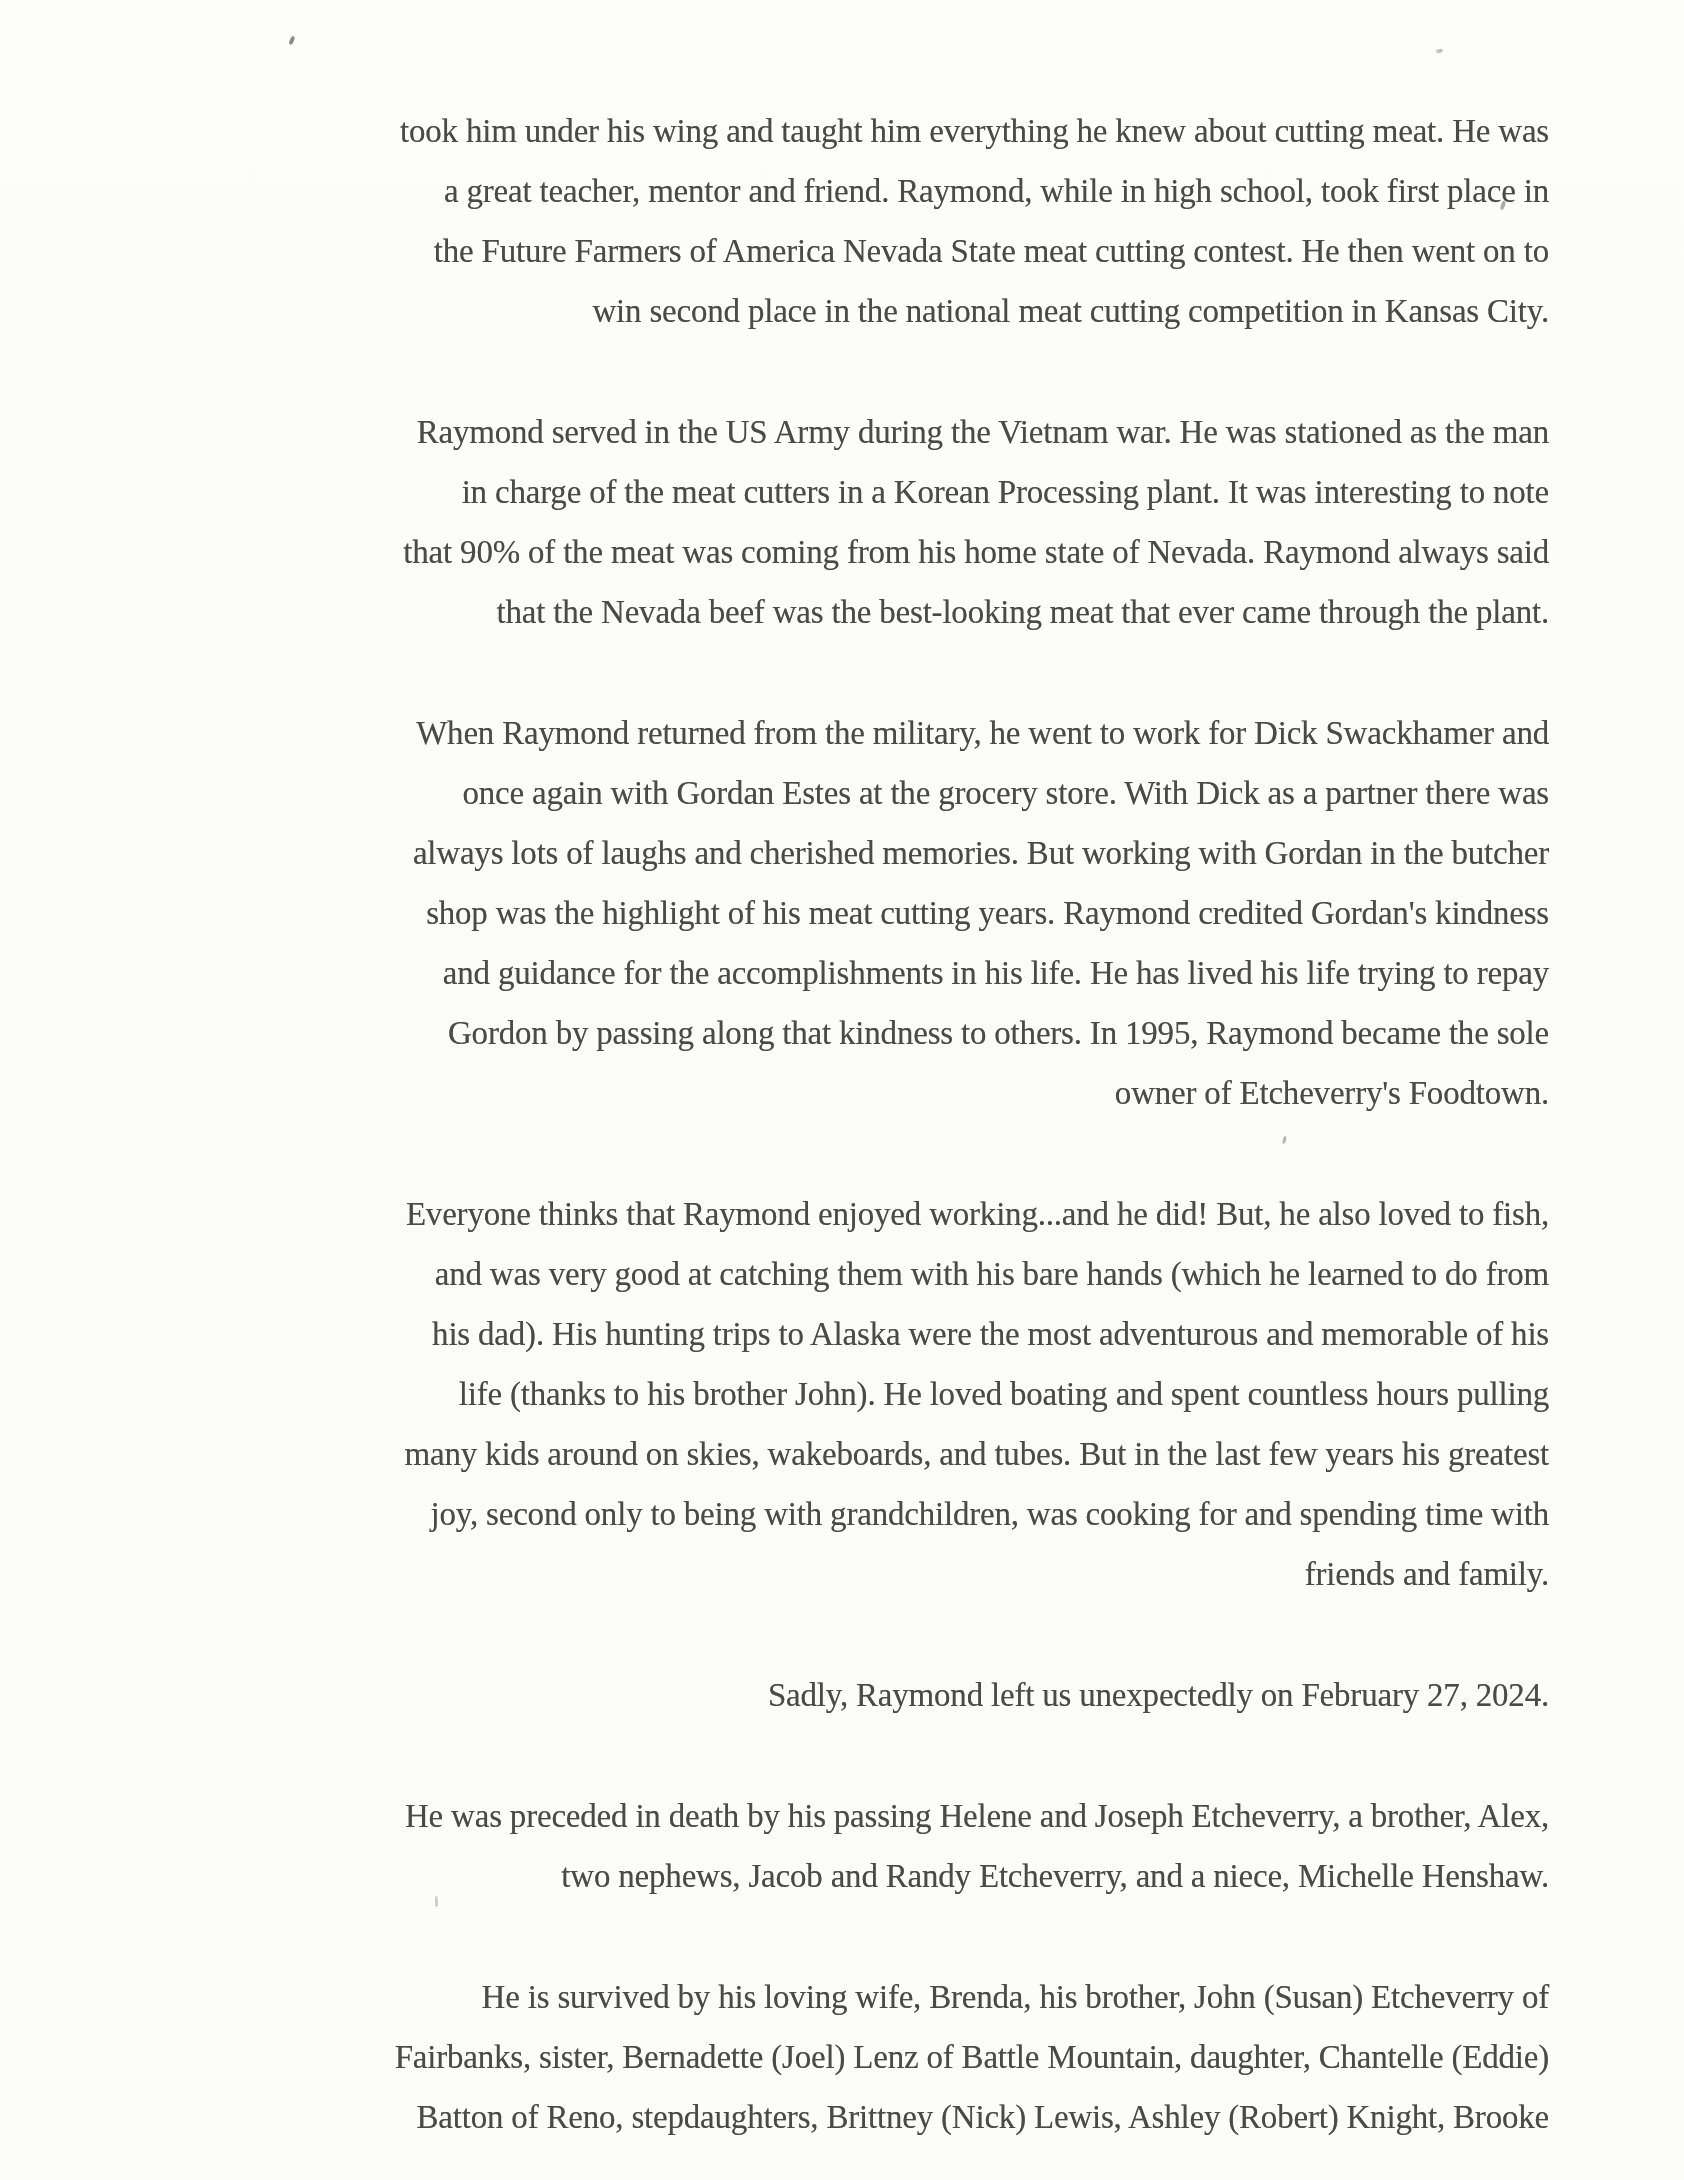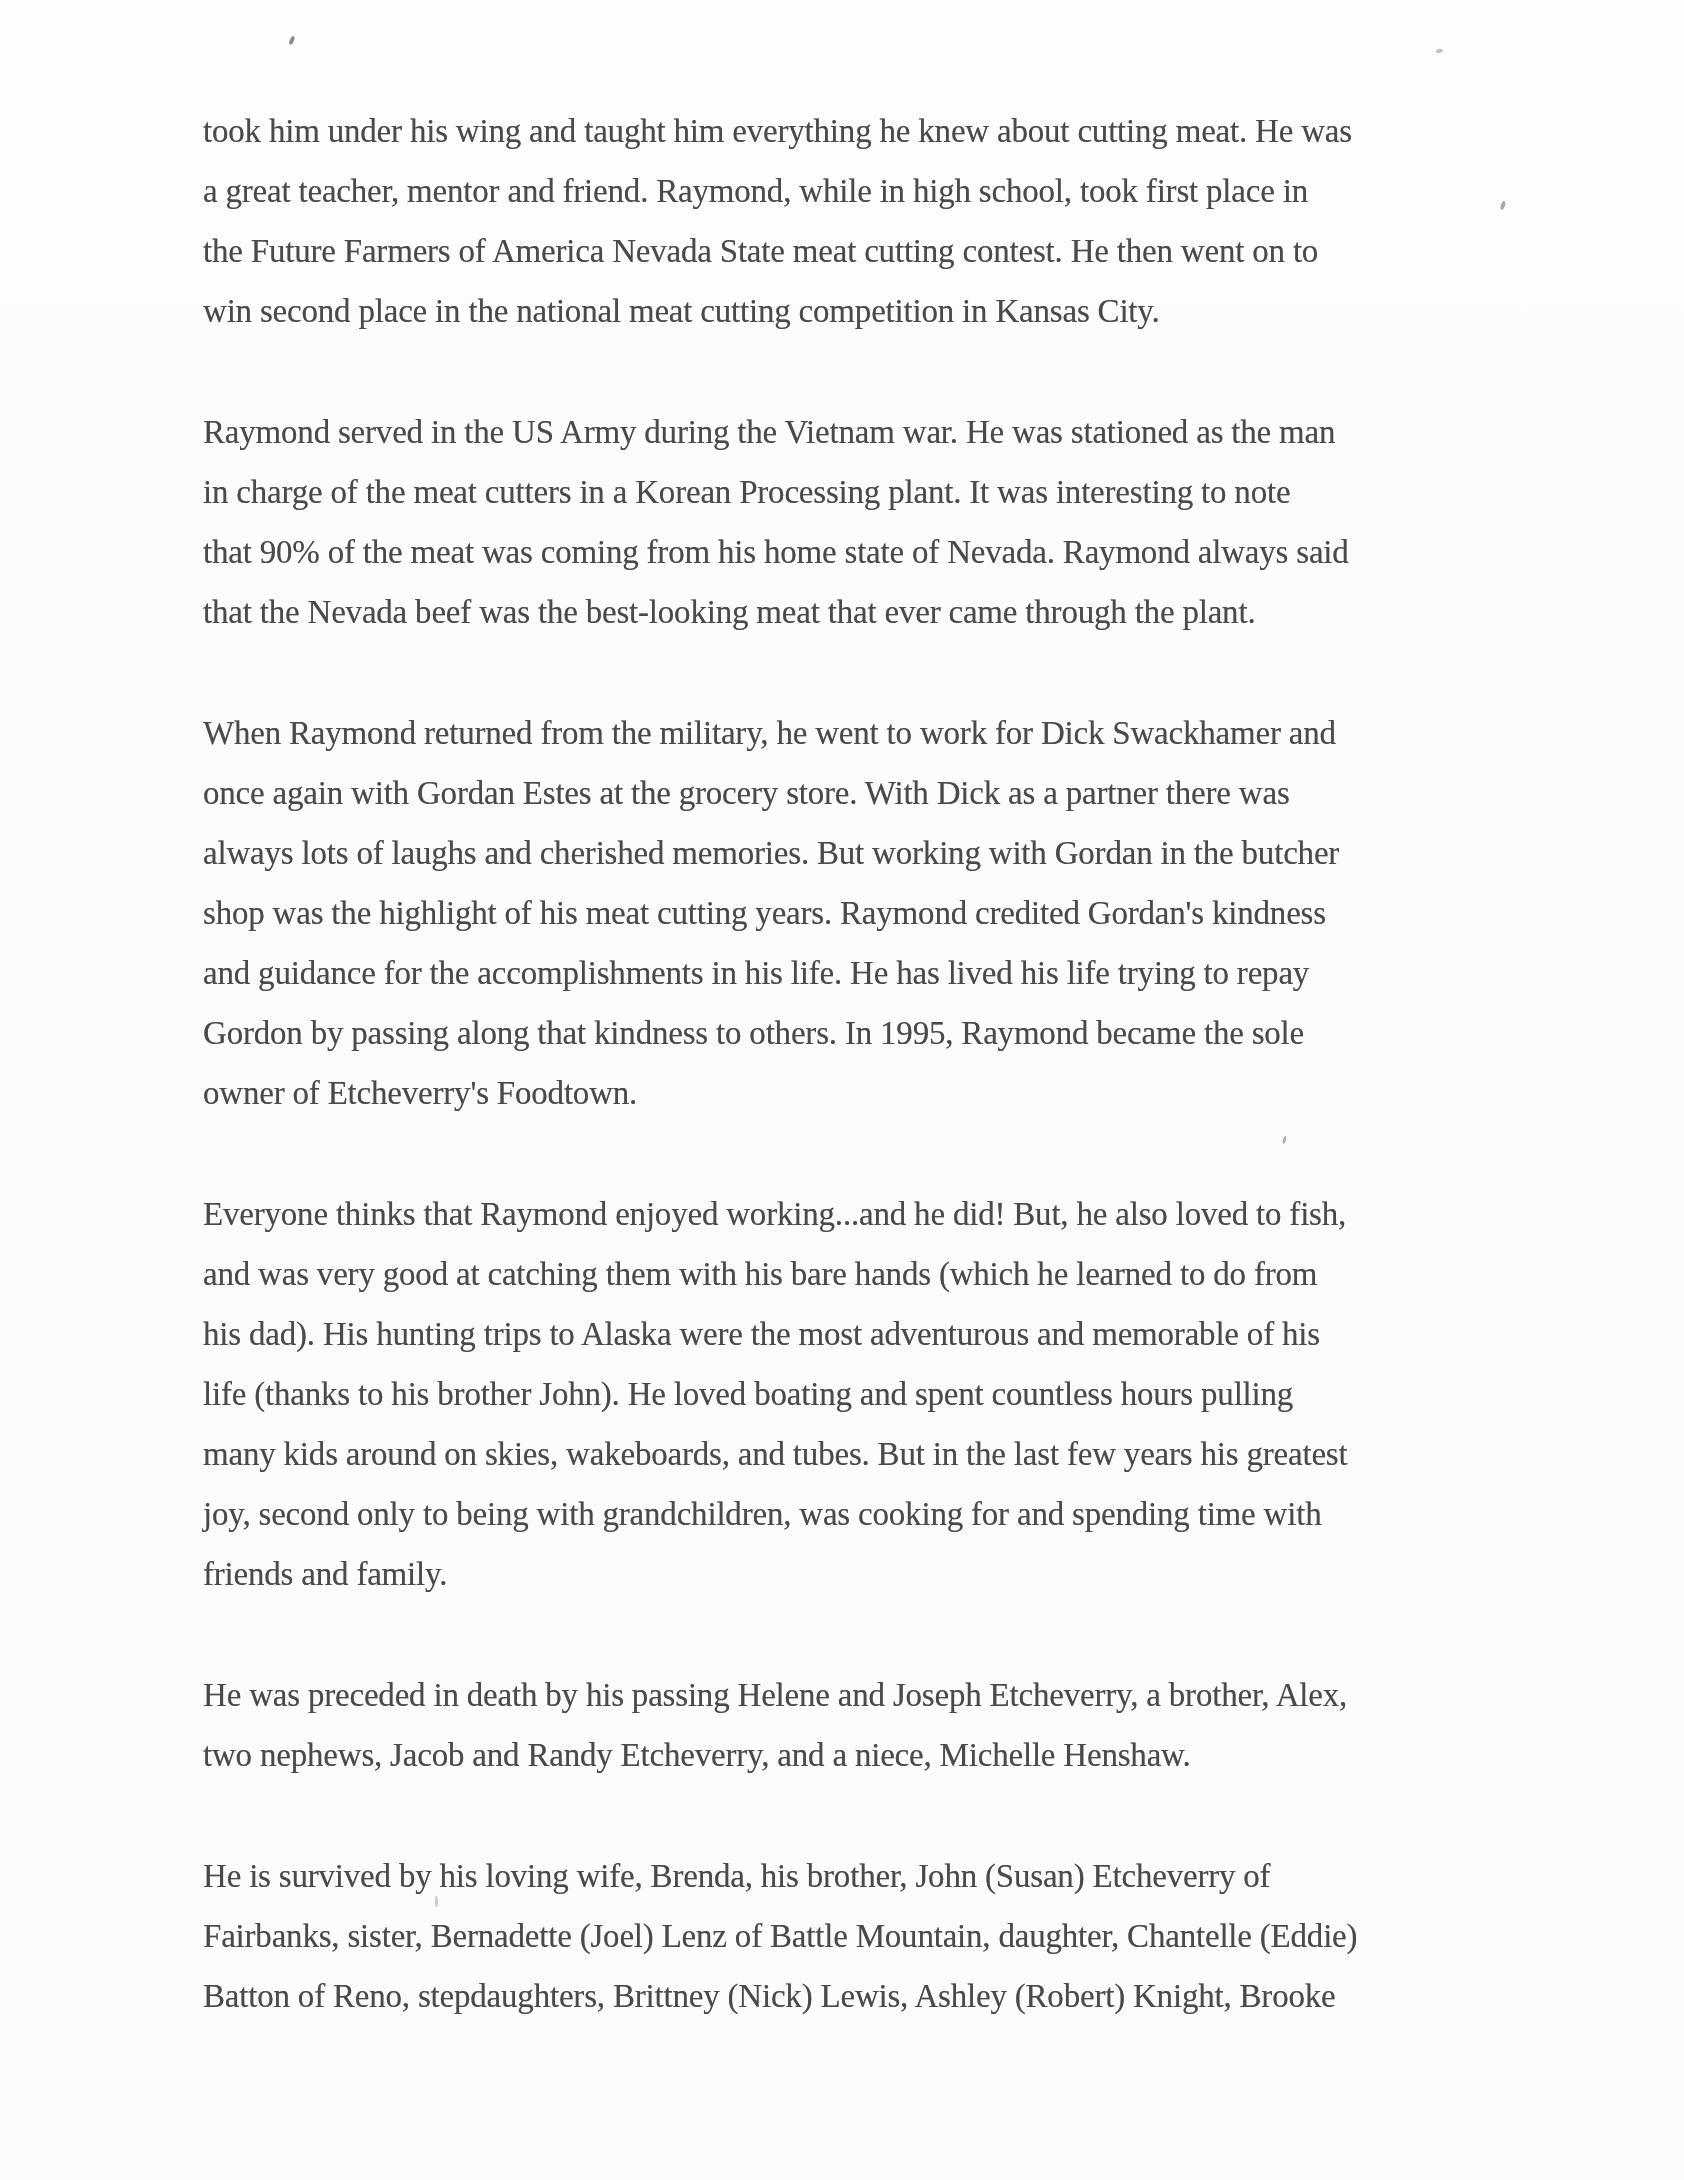--- a/index.html
+++ b/index.html
@@ -13,20 +13,21 @@
     background-image:linear-gradient(180deg,#fdfdfc 0%,#fbfbfa 55%,#fcfcfa 100%);
     overflow:hidden;
     position:relative;
     font-family:"Liberation Serif","DejaVu Serif",serif;
   }
   .page{
     position:absolute;
     inset:0;
     padding:101px 136px 0 203px;
     color:var(--ink);
+    text-align:right;
   }
   .page p{
     font-size:33px;
     line-height:60px;
     white-space:pre;           
     letter-spacing:-0.2px;
     margin:0 0 61px 0;
     text-shadow:0 0 0.6px rgba(70,70,68,0.55); 
   }
   .speck{
@@ -58,20 +59,21 @@
 and guidance for the accomplishments in his life. He has lived his life trying to repay
 Gordon by passing along that kindness to others. In 1995, Raymond became the sole
 owner of Etcheverry's Foodtown.</p>
   <p>Everyone thinks that Raymond enjoyed working...and he did! But, he also loved to fish,
 and was very good at catching them with his bare hands (which he learned to do from
 his dad). His hunting trips to Alaska were the most adventurous and memorable of his
 life (thanks to his brother John). He loved boating and spent countless hours pulling
 many kids around on skies, wakeboards, and tubes. But in the last few years his greatest
 joy, second only to being with grandchildren, was cooking for and spending time with
 friends and family.</p>
+  <p>Sadly, Raymond left us unexpectedly on February 27, 2024.</p>
   <p>He was preceded in death by his passing Helene and Joseph Etcheverry, a brother, Alex,
 two nephews, Jacob and Randy Etcheverry, and a niece, Michelle Henshaw.</p>
   <p>He is survived by his loving wife, Brenda, his brother, John (Susan) Etcheverry of
 Fairbanks, sister, Bernadette (Joel) Lenz of Battle Mountain, daughter, Chantelle (Eddie)
 Batton of Reno, stepdaughters, Brittney (Nick) Lewis, Ashley (Robert) Knight, Brooke</p>
 </main>
 
 <div class="speck speck-1"></div>
 <div class="speck speck-2"></div>
 <div class="speck speck-3"></div>

